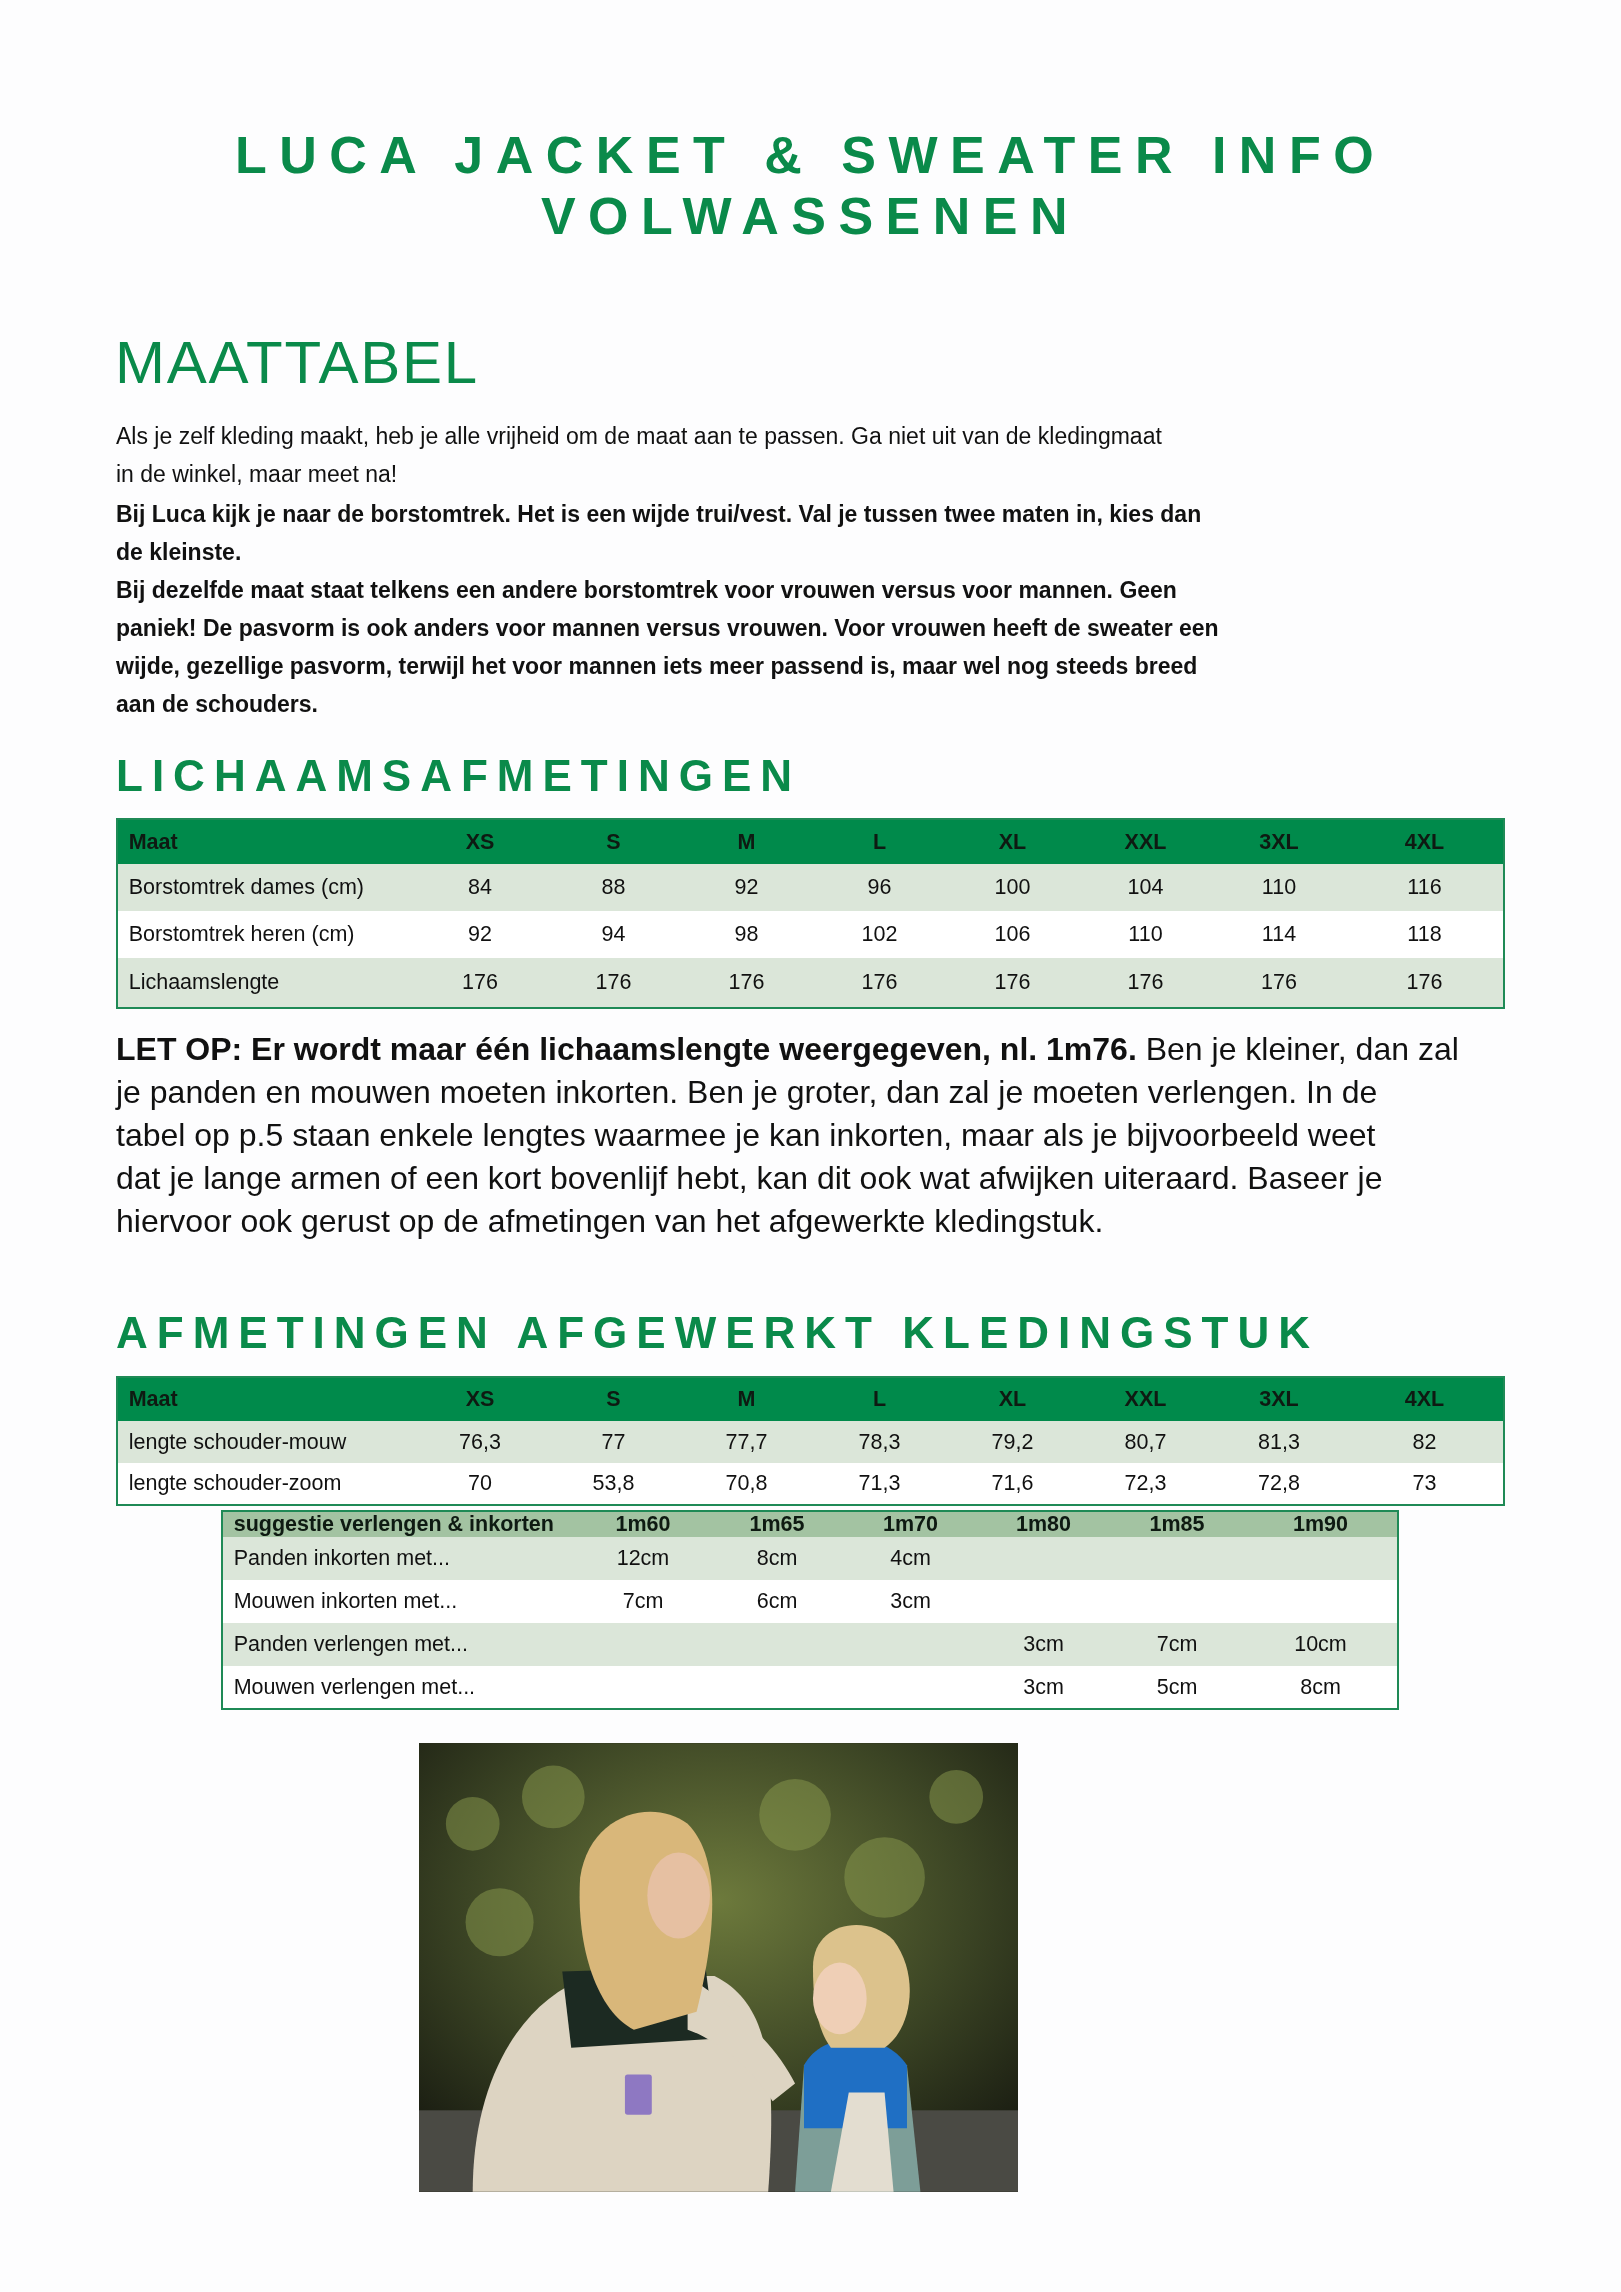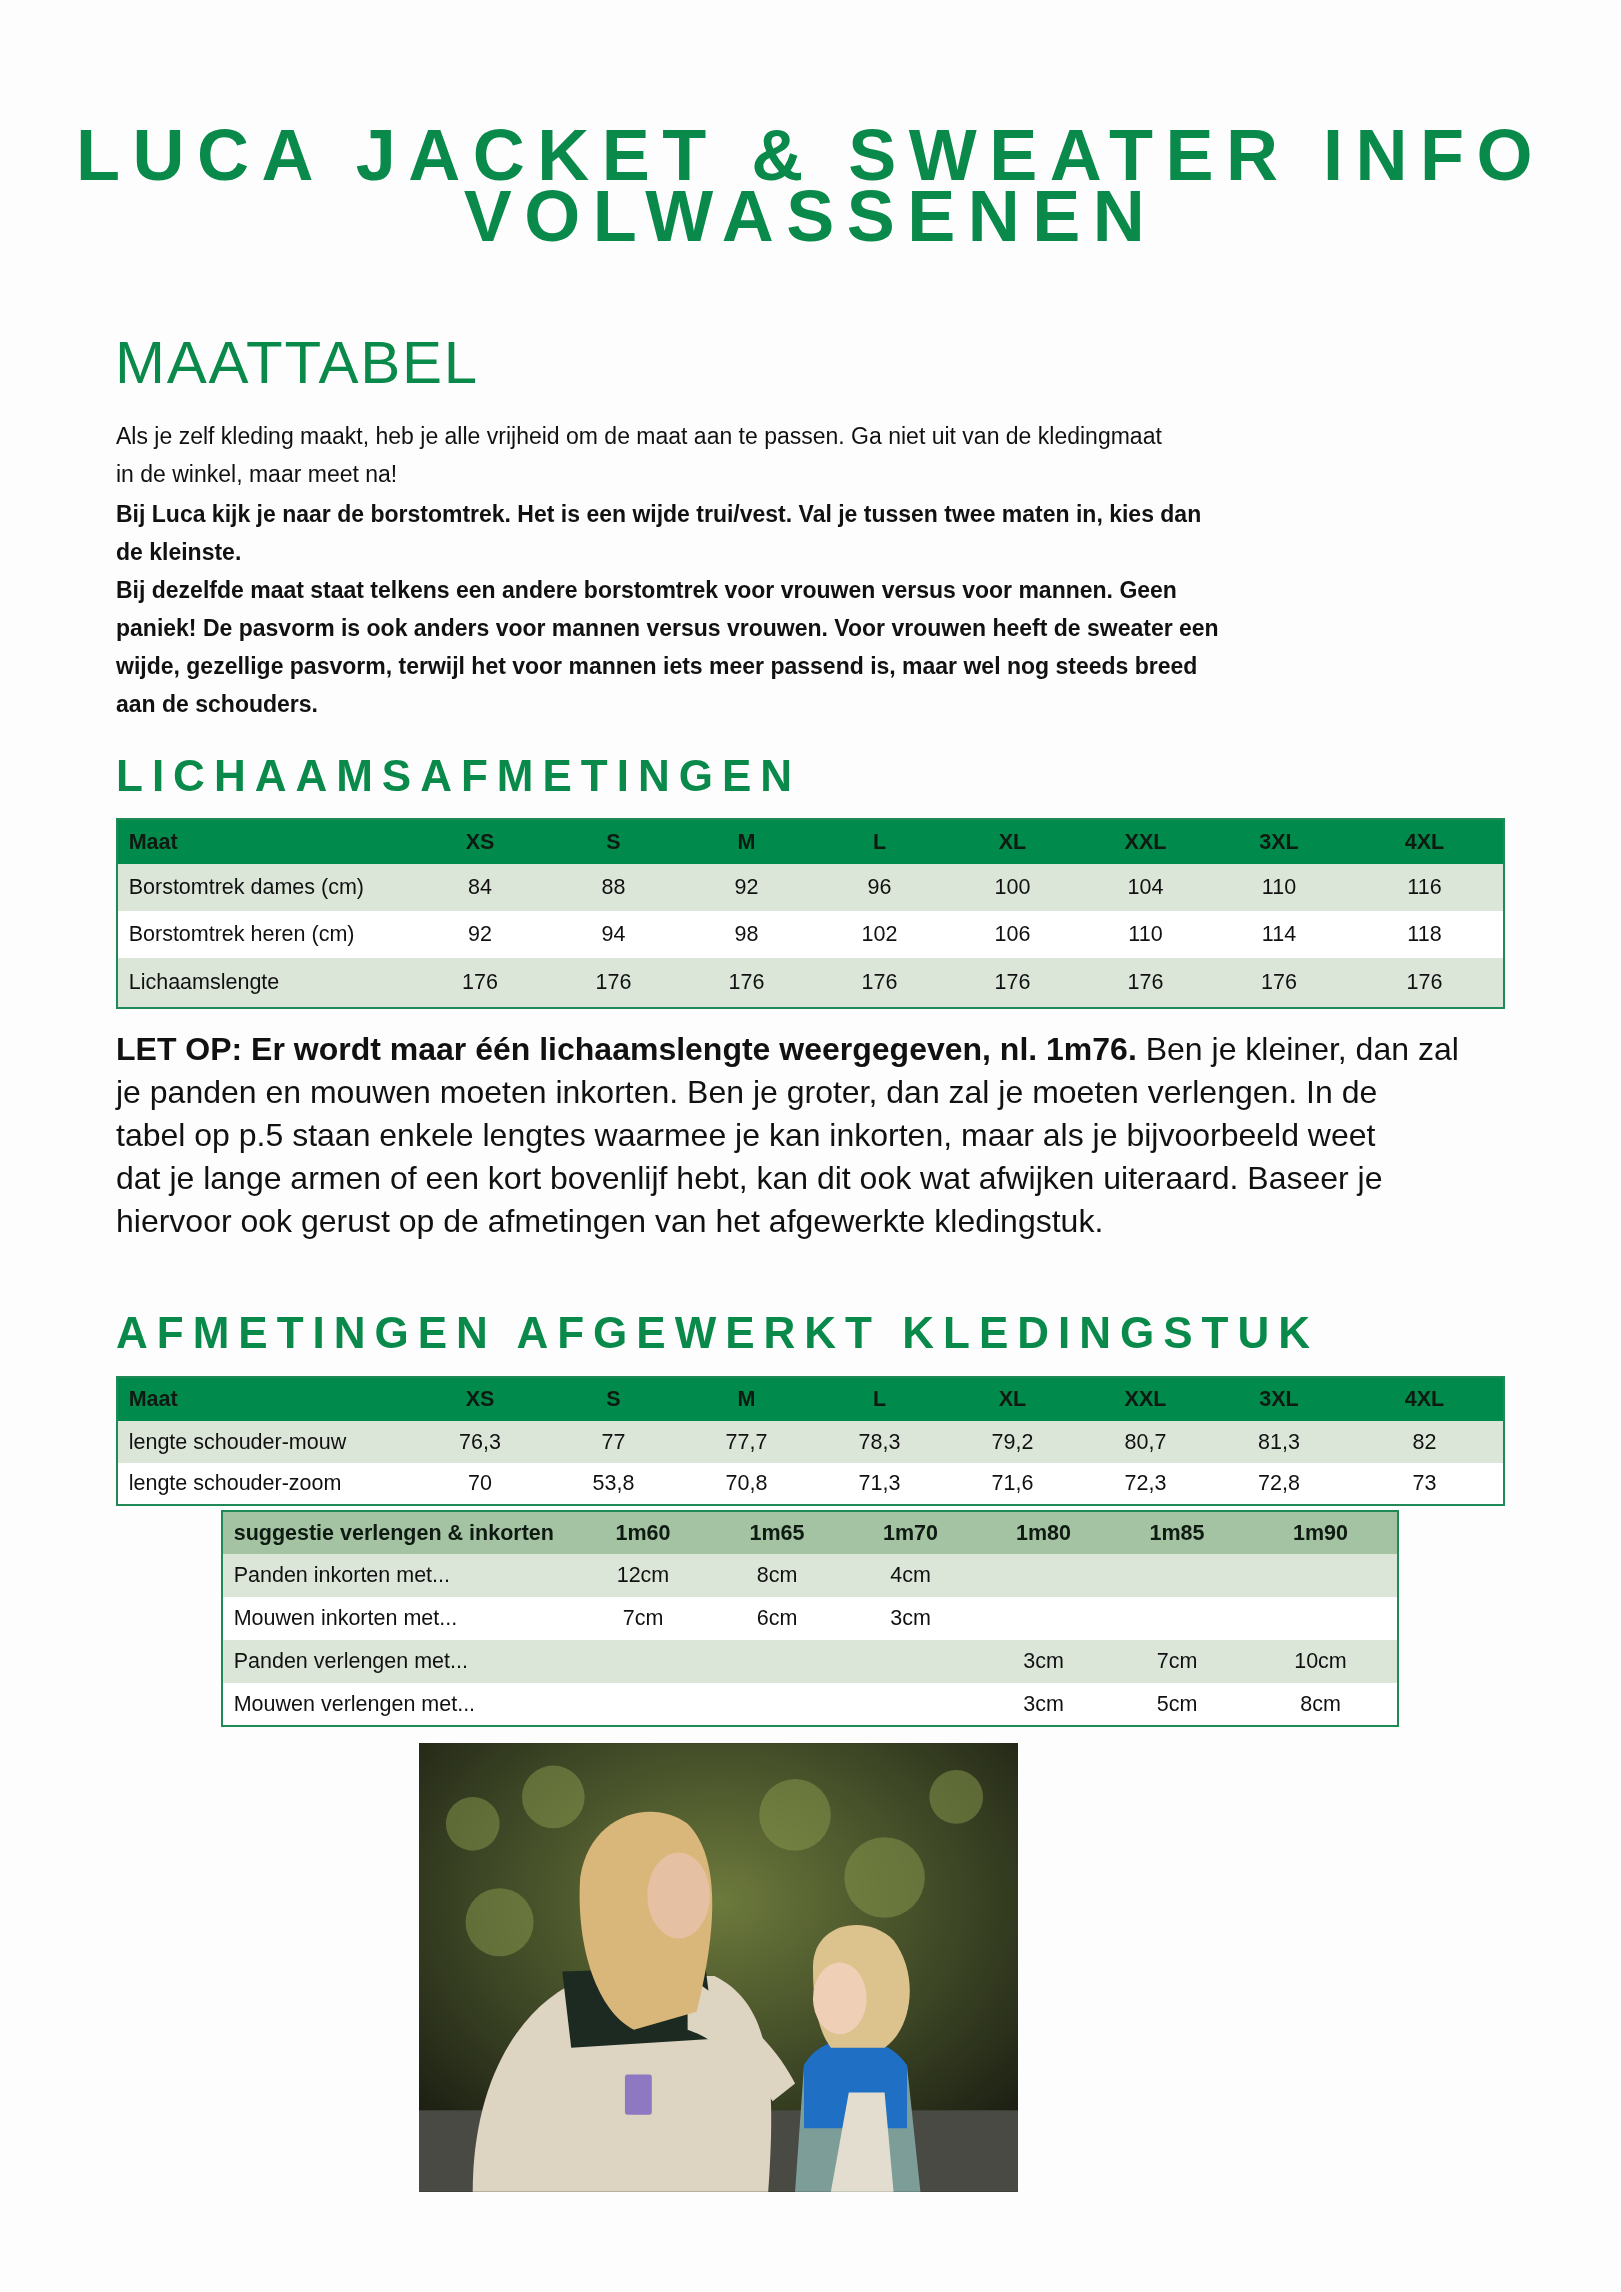--- a/index.html
+++ b/index.html
@@ -6,21 +6,21 @@
   body {
     width: 1621px; height: 2293px; position: relative; overflow: hidden;
     background: #fdfdfe;
     font-family: "Liberation Sans", "DejaVu Sans", sans-serif;
     color: #111;
   }
   .abs { position: absolute; }
 
   #title {
     left: 0; width: 1621px; top: 125px; text-align: center;
-    font-weight: bold; font-size: 72px; line-height: 61px;
+    font-weight: bold; font-size: 52px; line-height: 61px;
     letter-spacing: 12.5px; color: #0a8a4a;
   }
   #title div { white-space: nowrap; }
 
   #maattabel {
     left: 115px; top: 322px; font-size: 60px; line-height: 81px;
     color: #0a8a4a; letter-spacing: 1.8px; font-weight: normal;
   }
 
   .para { left: 116px; font-size: 23px; white-space: nowrap; }
@@ -47,21 +47,21 @@
   #t1 tbody tr:nth-child(even) { background: #ffffff; }
   #t1 tbody tr:last-child { height: 50px; }
 
   #t2 { left: 116px; top: 1376px; width: 1389px; border: 2.7px solid #1f8a56; }
   #t2 thead tr { background: #008a4b; height: 44px; }
   #t2 tbody tr { height: 42px; }
   #t2 tbody tr:nth-child(odd) { background: #dbe6d9; }
   #t2 tbody tr:nth-child(even) { background: #ffffff; }
 
   #t3 { left: 221px; top: 1510px; width: 1178px; border: 2.7px solid #1f8a56; }
-  #t3 thead tr { background: #a3c3a2; height: 43px; }
+  #t3 thead tr { background: #a3c3a2; height: 26px; }
   #t3 tbody tr { height: 43px; }
   #t3 tbody tr:nth-child(odd) { background: #dbe6d9; }
   #t3 tbody tr:nth-child(even) { background: #ffffff; }
 
   #let-op { left: 116px; top: 1028px; font-size: 32px; line-height: 43px; white-space: nowrap; }
   #let-op .line { display: block; }
   #let-op b { font-weight: bold; }
 
   #photo {
     left: 419px; top: 1743px; width: 599px; height: 449px; overflow: hidden;

